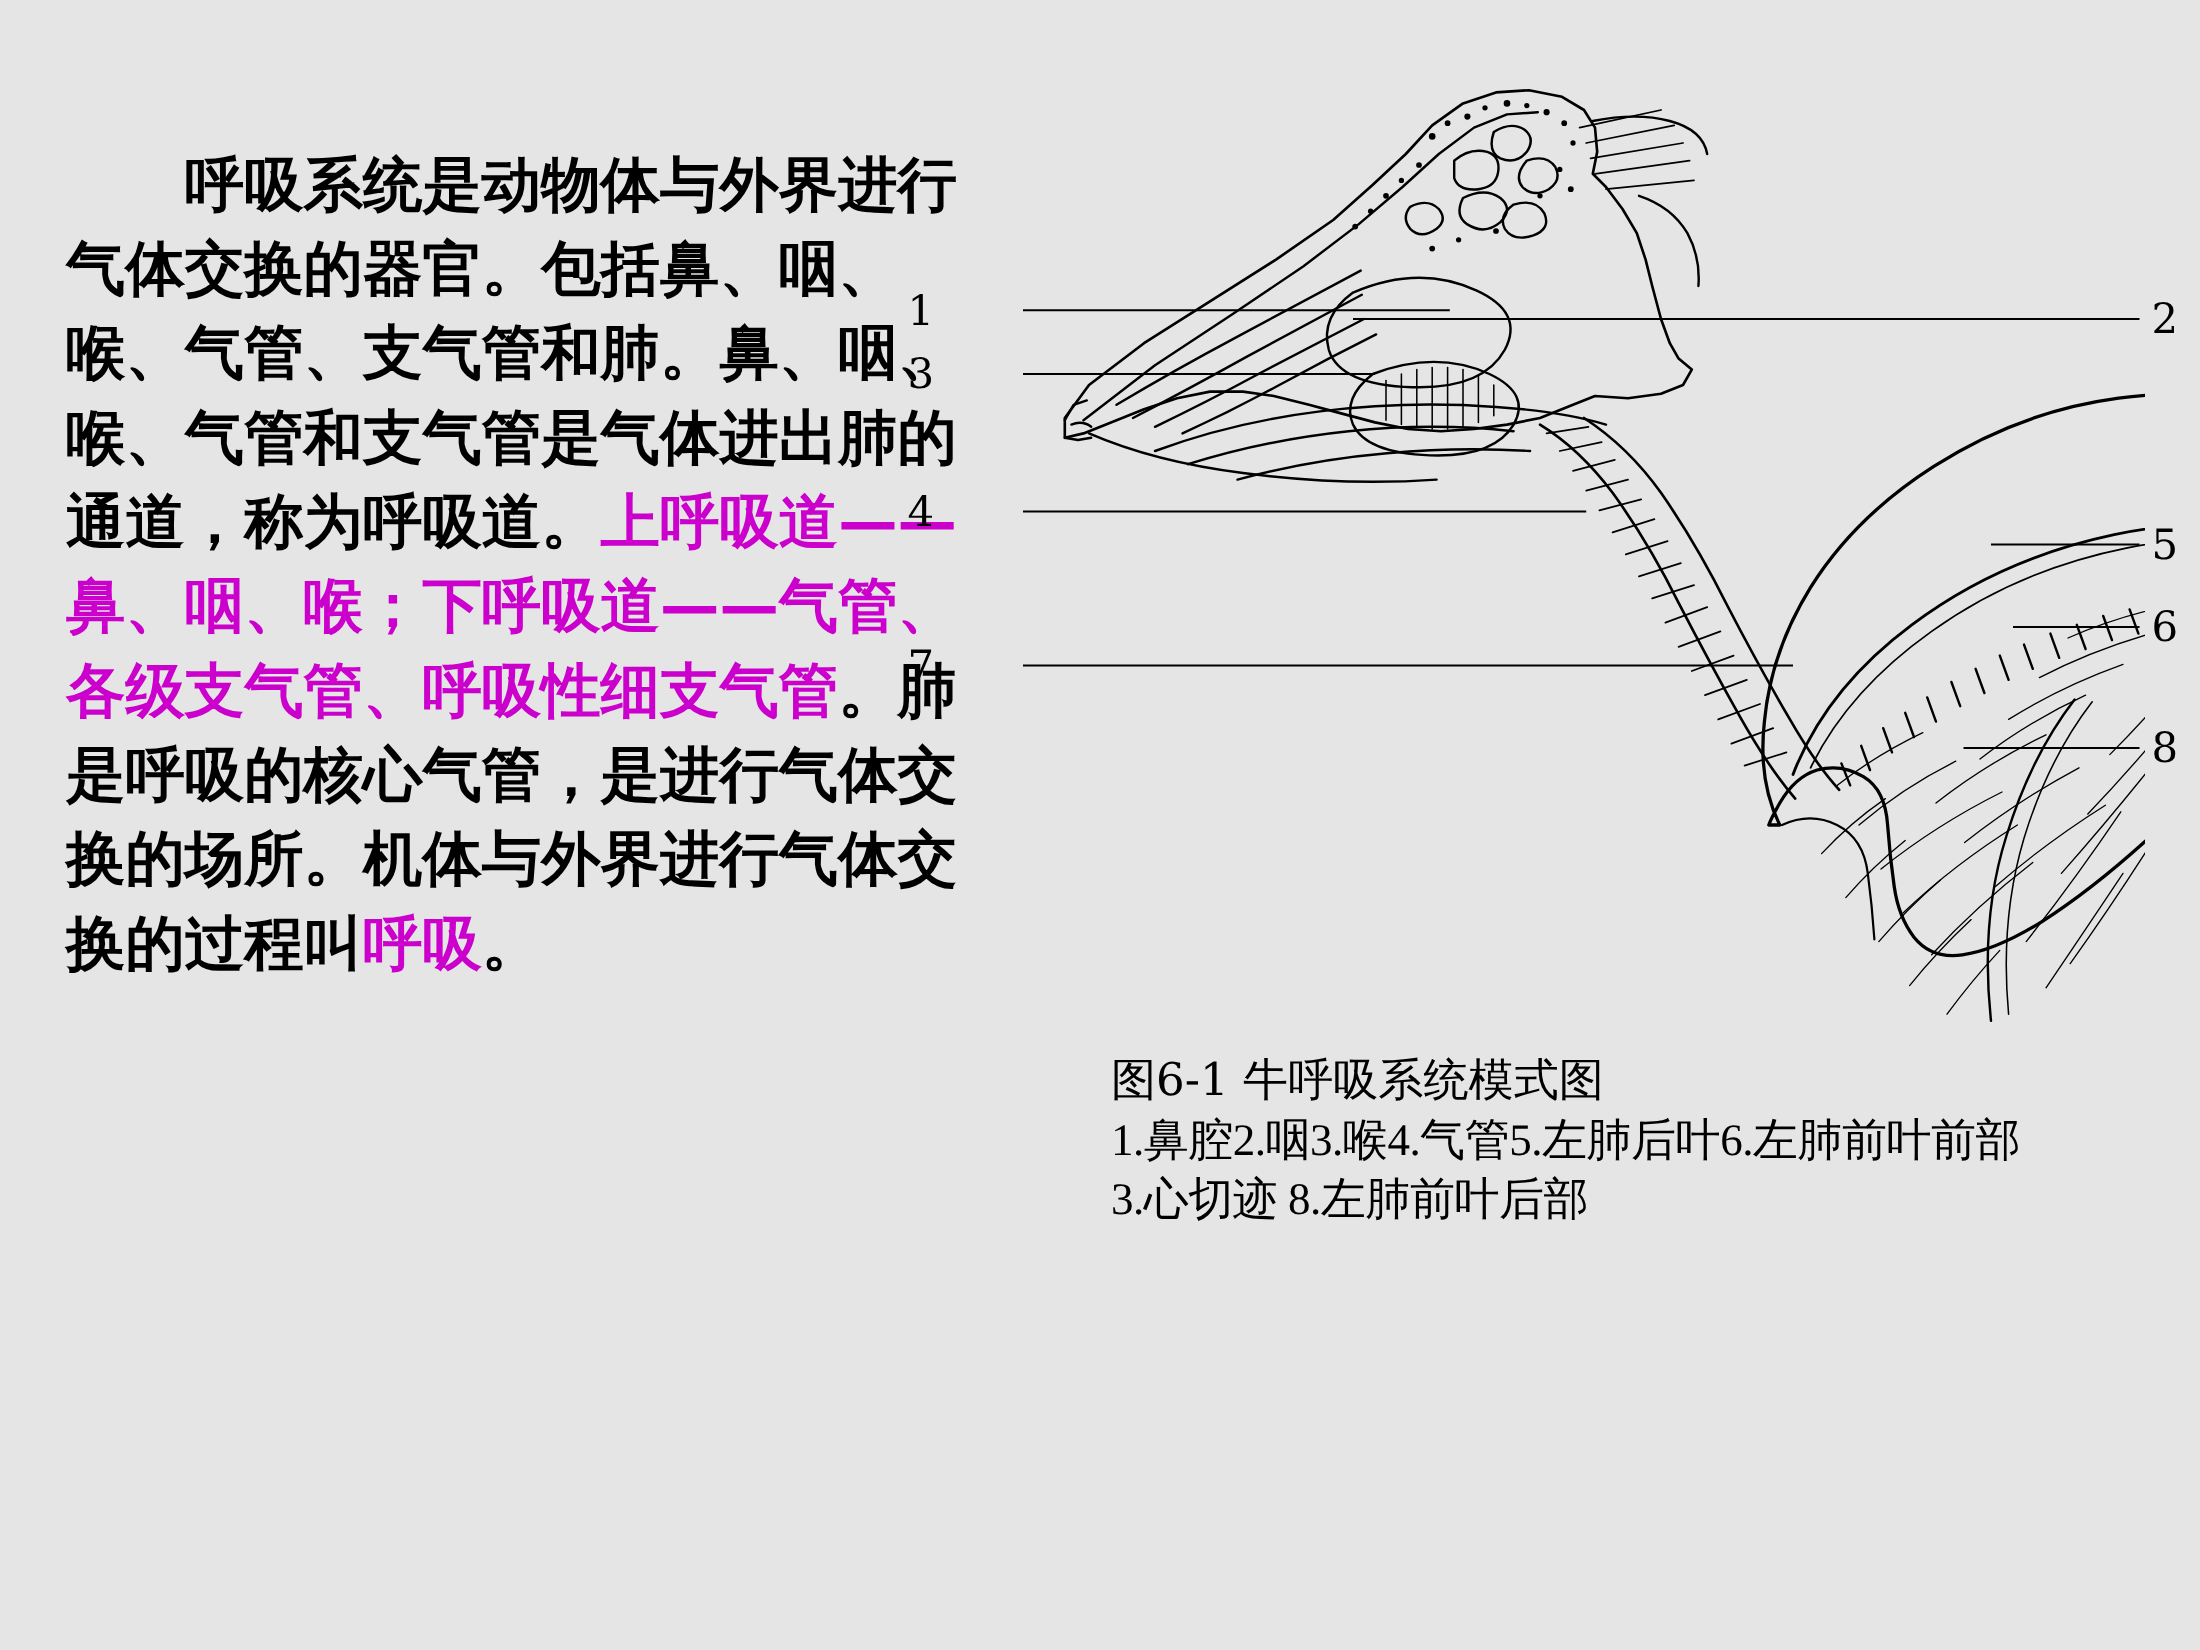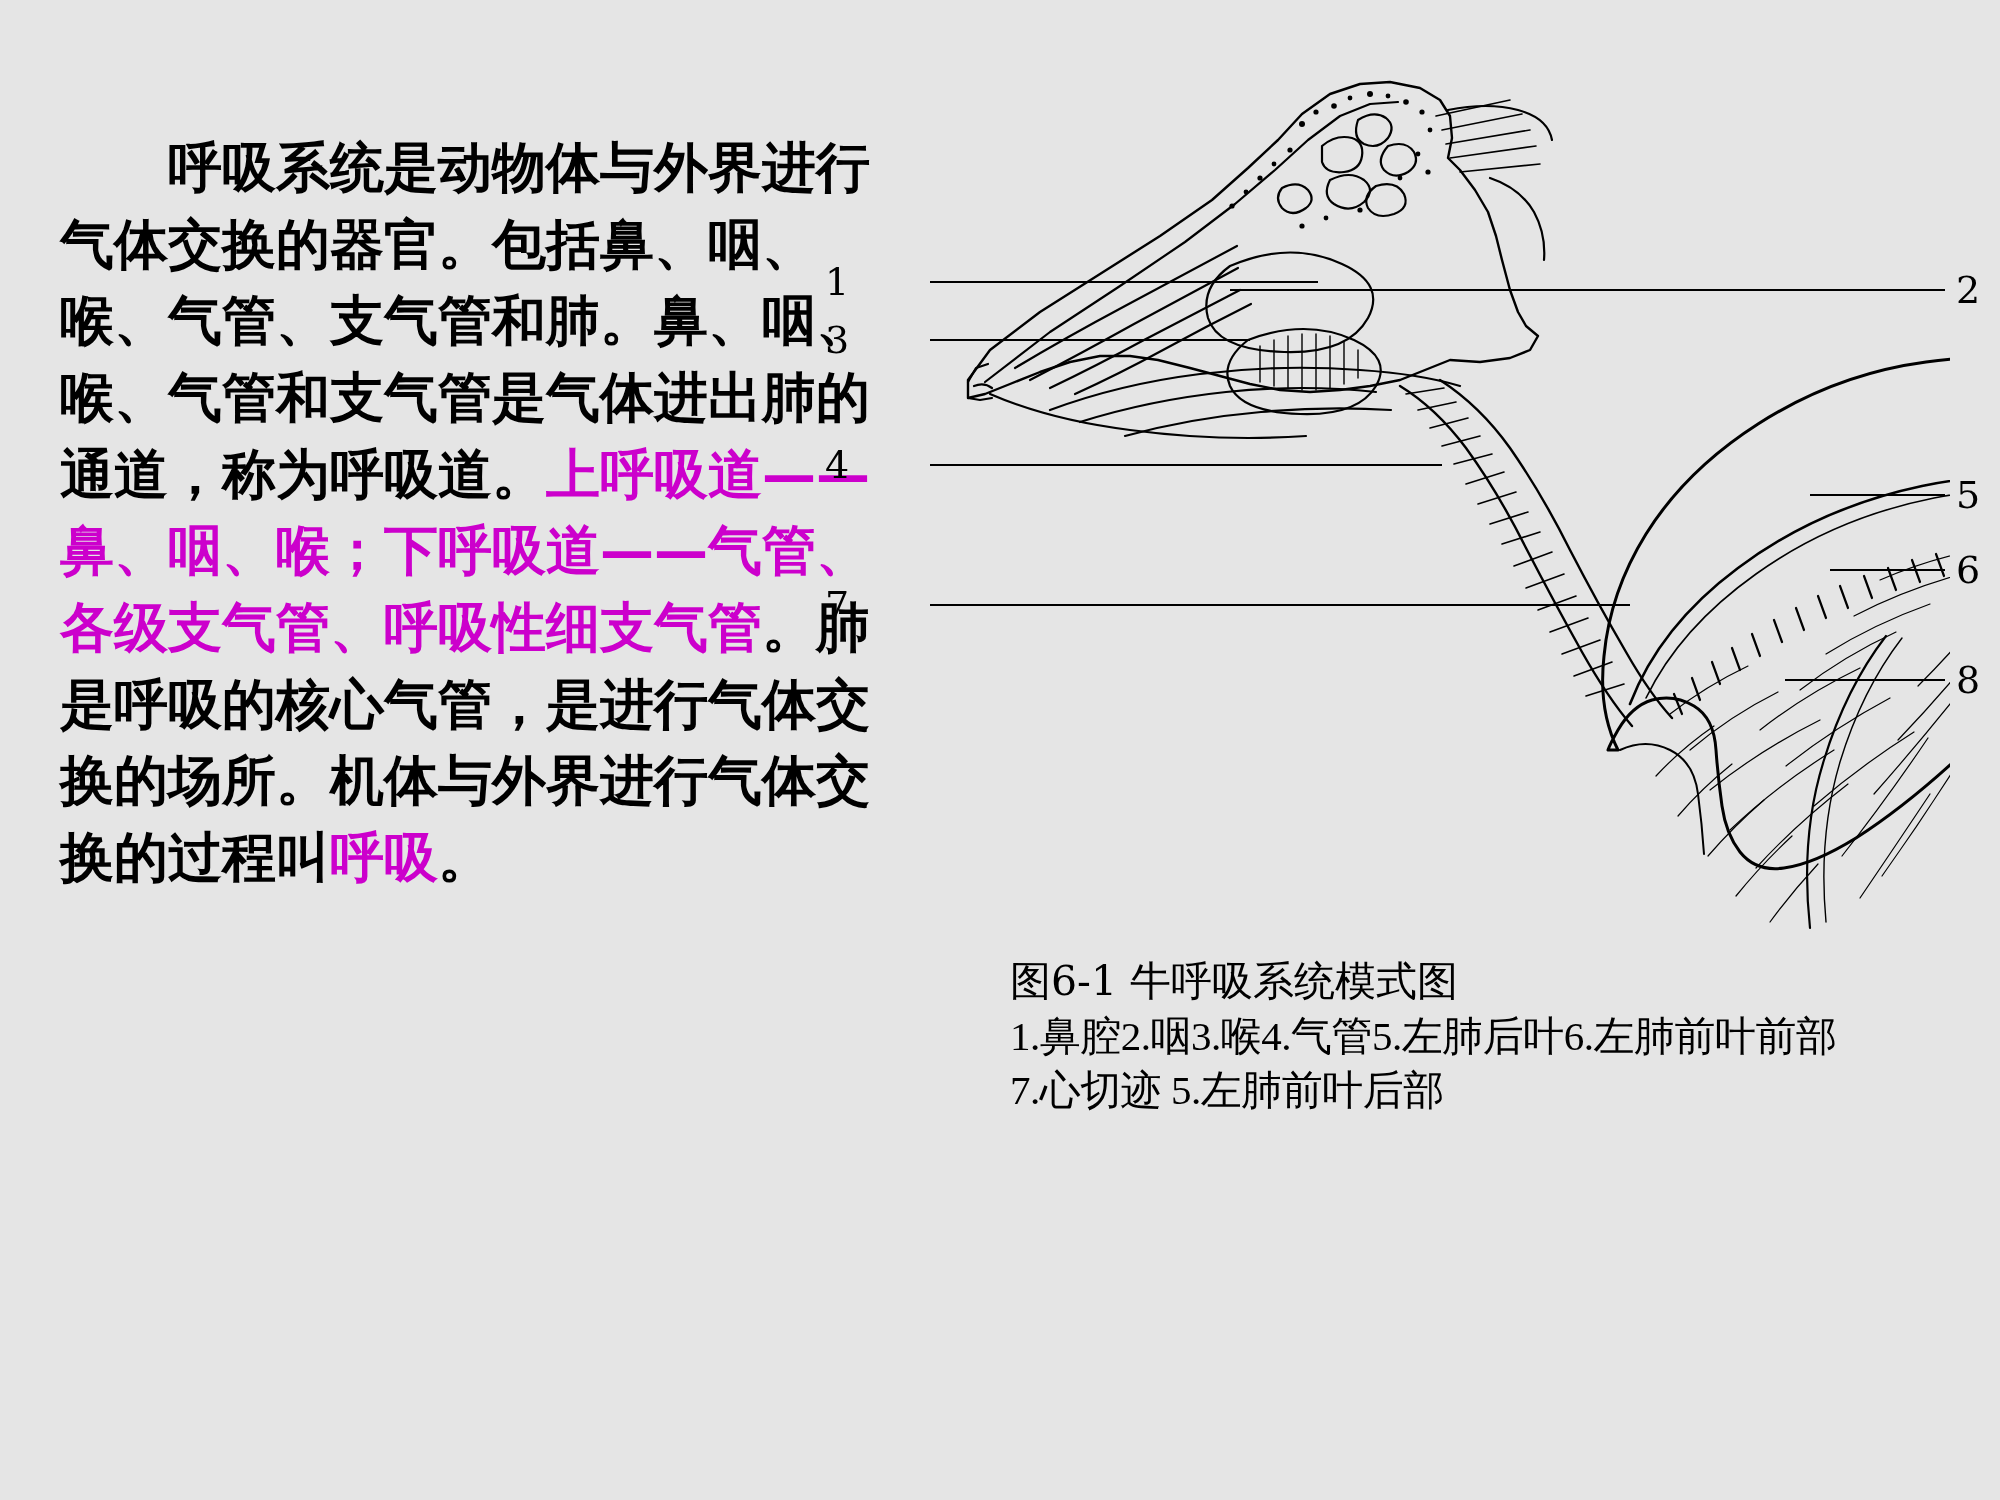--- a/index.html
+++ b/index.html
@@ -268,16 +268,16 @@
 
     <div style="position:absolute;left:1026px;top:218px;font-family:'DejaVu Serif',serif;font-size:38px;color:#000;">2</div>
     <div style="position:absolute;left:1026px;top:423px;font-family:'DejaVu Serif',serif;font-size:38px;color:#000;">5</div>
     <div style="position:absolute;left:1026px;top:498px;font-family:'DejaVu Serif',serif;font-size:38px;color:#000;">6</div>
     <div style="position:absolute;left:1026px;top:608px;font-family:'DejaVu Serif',serif;font-size:38px;color:#000;">8</div>
   </div>
 
   <div class="caption">
     <div class="cap-line1">图6-1  牛呼吸系统模式图</div>
     <div class="cap-line2">1.鼻腔2.咽3.喉4.气管5.左肺后叶6.左肺前叶前部</div>
-    <div class="cap-line3">7.心切迹  5.左肺前叶后部</div>
+    <div class="cap-line3">3.心切迹  8.左肺前叶后部</div>
   </div>
 
 </div>
 
 </body></html>

